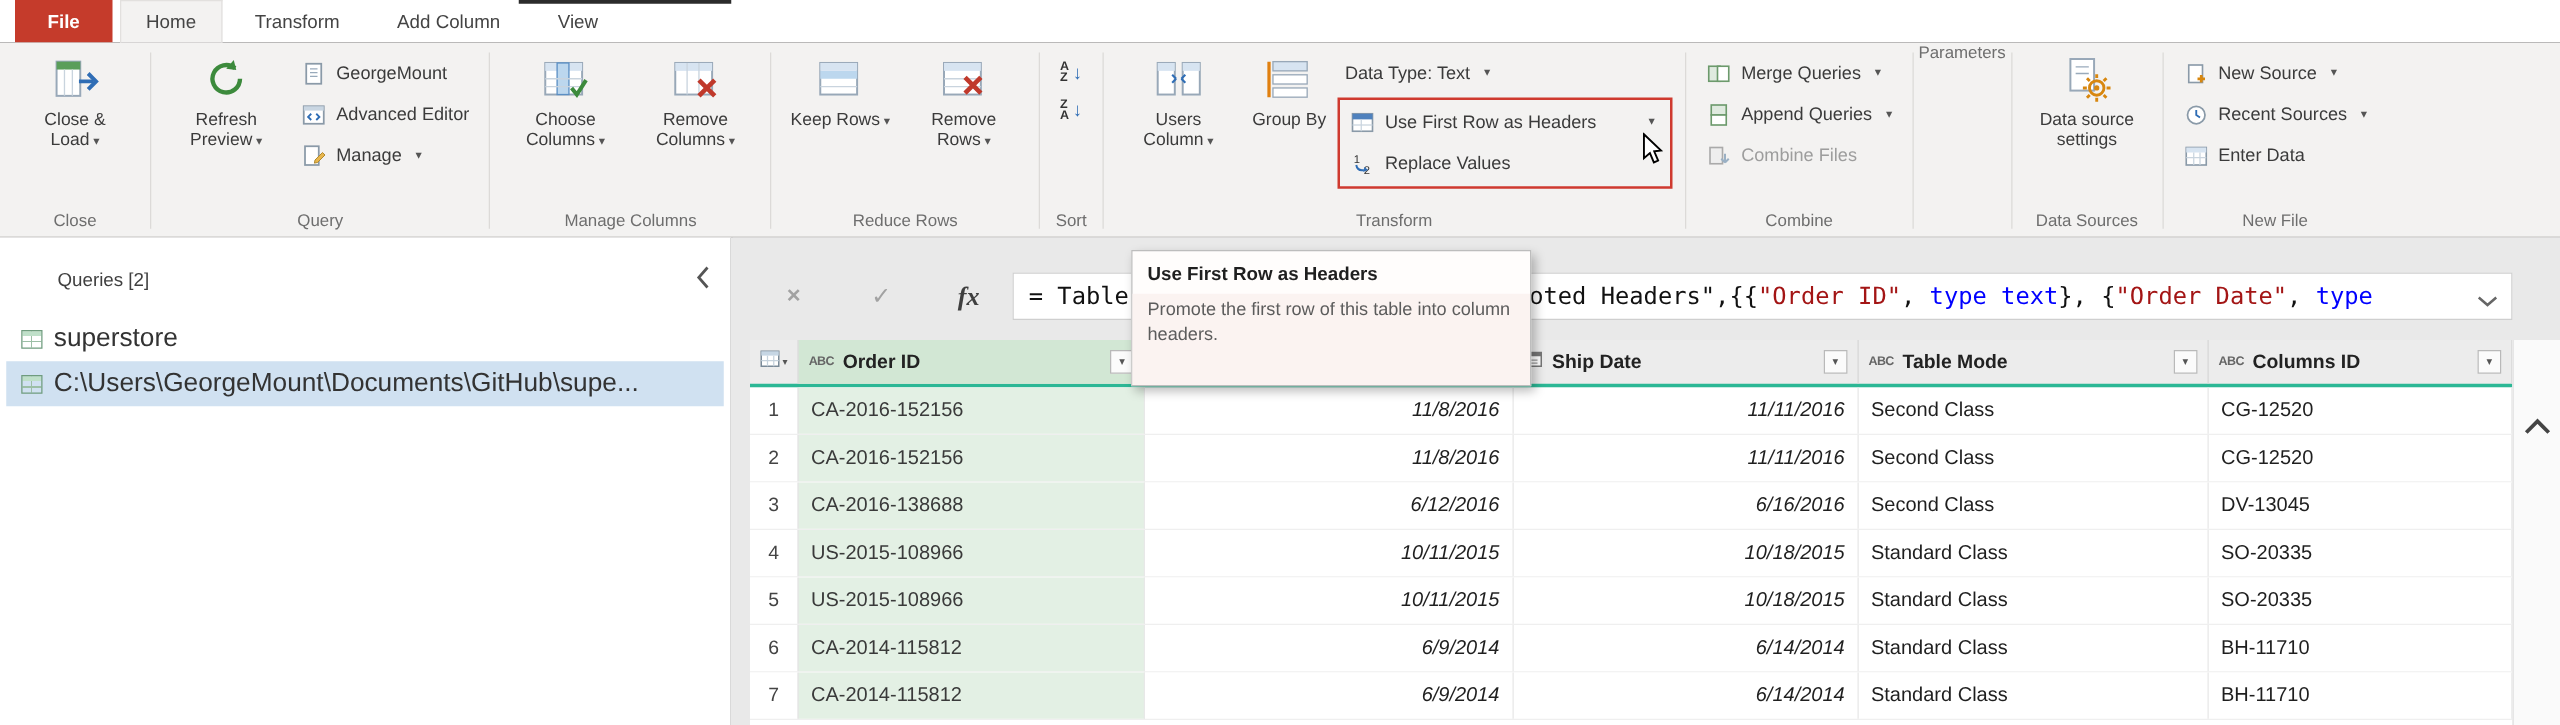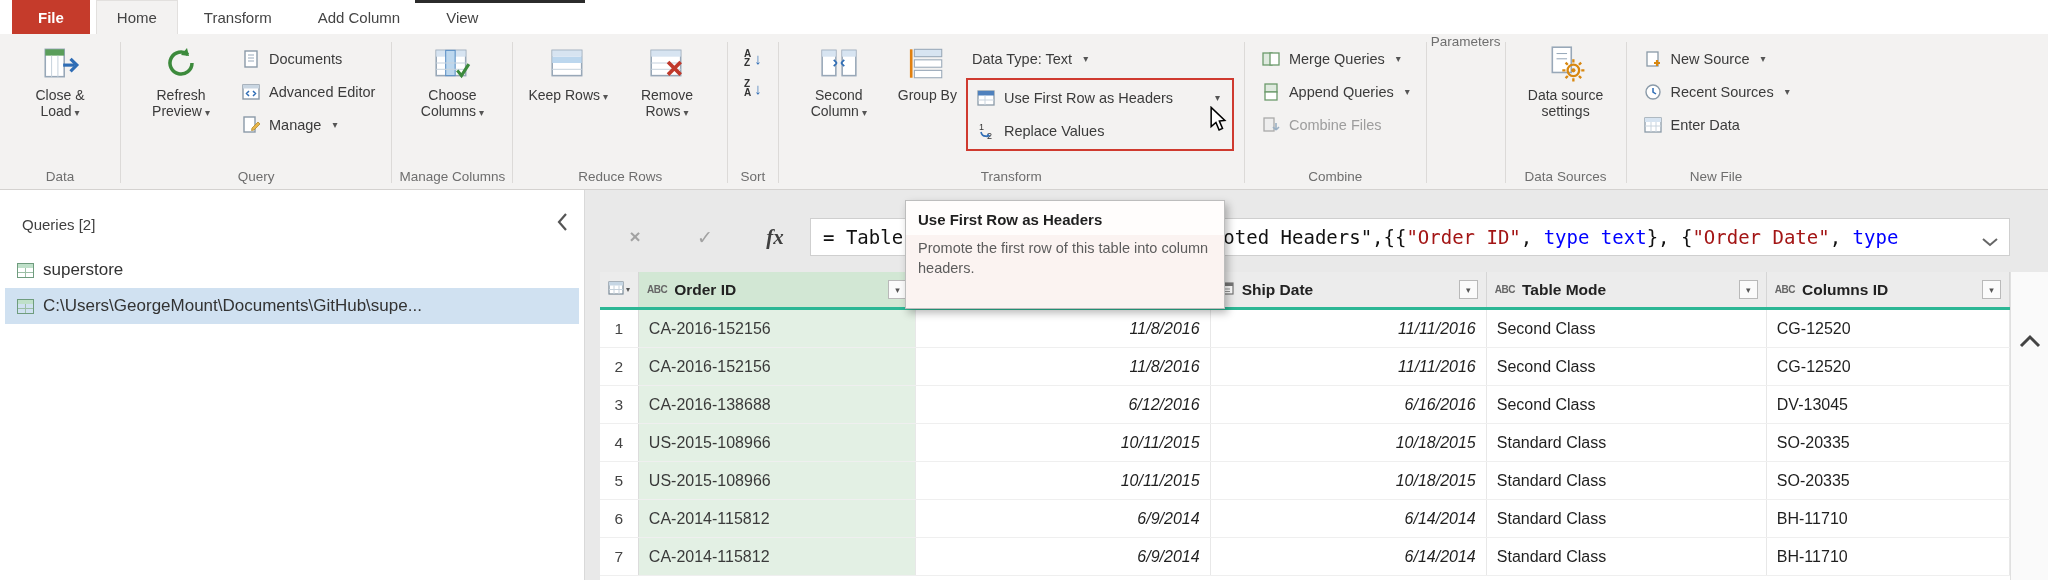--- a/index.html
+++ b/index.html
@@ -34,24 +34,24 @@
   .vstack-letters{display:inline-flex;flex-direction:column;font-size:10px;font-weight:bold;line-height:9px;color:#333;}
   .sarrow{font-size:15px;color:#2f6db5;font-weight:bold;}
   .red-highlight{position:relative;border:2px solid #cf3a2f;margin-top:3px;padding:1px 6px 2px 2px;width:268px;}
   .ufr{justify-content:flex-start;}
   .ufr .dd{margin-left:auto;}
   .cursor{position:absolute;right:4px;top:26px;z-index:50;pointer-events:none;}
 
   
   .main{position:absolute;left:0;top:190px;right:0;bottom:0;background:#e9e9e9;}
   .queries-pane{position:absolute;left:0;top:0;width:585px;bottom:0;background:#fff;border-right:1px solid #d9d9d9;}
-  .qhead{display:flex;justify-content:space-between;align-items:center;padding:22px 16px 10px 22px;}
+  .qhead{display:flex;justify-content:space-between;align-items:center;padding:22px 16px 10px 46px;}
   .qtitle{font-size:15px;color:#3f3f3f;}
   .qlist{padding-top:6px;}
-  .qitem{display:flex;align-items:center;gap:9px;height:36px;margin:0 5px;padding:0 12px;font-size:17px;color:#333;cursor:default;}
+  .qitem{display:flex;align-items:center;gap:9px;height:36px;margin:0 5px;padding:0 12px;font-size:21px;color:#333;cursor:default;}
   .qitem.selected{background:#d0e1f1;}
   .qlabel{white-space:nowrap;overflow:hidden;}
   .qicon{width:17px;height:15px;flex:0 0 auto;border:1px solid #6f9c7e;
          background:linear-gradient(#bfe0c9 0 4px,rgba(0,0,0,0) 4px),
                     linear-gradient(90deg,rgba(0,0,0,0) 0 7px,#9cbfa6 7px 8px,rgba(0,0,0,0) 8px),
                     linear-gradient(rgba(0,0,0,0) 0 8px,#9cbfa6 8px 9px,rgba(0,0,0,0) 9px);}
 
   .content{position:absolute;left:586px;top:0;right:0;bottom:0;background:#e9e9e9;}
 
   
@@ -126,21 +126,21 @@
                 <rect x="5" y="6" width="18" height="6" fill="#5a9e5a"></rect>
                 <line x1="11" y1="12" x2="11" y2="32" stroke="#c9d4de"></line>
                 <line x1="17" y1="12" x2="17" y2="32" stroke="#c9d4de"></line>
                 <path d="M22 21 h11" stroke="#2f6db5" stroke-width="3" fill="none"></path>
                 <path d="M29 15 l6 6 -6 6" fill="none" stroke="#2f6db5" stroke-width="3"></path>
               </svg>
           </span>
           <span class="blabel"><span>Close &amp; Load</span><span class="dd">▾</span></span>
         </div>
       </div>
-      <div class="rlabel">Data</div>
+      <div class="rlabel">Close</div>
     </div>
     <div class="rsep"></div>
 
     <div class="rgroup">
       <div class="rbody">
         <div class="bigbtn">
           <span class="bicon">
             <svg width="36" height="36" viewBox="0 0 36 36">
                 <path d="M29 18a11 11 0 1 1-4-8.5" fill="none" stroke="#3c8a3c" stroke-width="3.5"></path>
                 <path d="M24 3l2 8-8-1z" fill="#3c8a3c"></path>
@@ -151,21 +151,21 @@
         <div class="smallcol">
           <div class="smallbtn">
             <span class="sicon">
               <svg width="20" height="20" viewBox="0 0 20 20">
                   <rect x="4" y="2" width="12" height="16" fill="#fff" stroke="#8a9aa8" stroke-width="1.4"></rect>
                   <line x1="7" y1="6" x2="13" y2="6" stroke="#99aabb"></line>
                   <line x1="7" y1="9" x2="13" y2="9" stroke="#99aabb"></line>
                   <line x1="7" y1="12" x2="13" y2="12" stroke="#99aabb"></line>
                 </svg>
             </span>
-            <span>Documents</span>
+            <span>GeorgeMount</span>
           </div>
           <div class="smallbtn">
             <span class="sicon">
               <svg width="20" height="20" viewBox="0 0 20 20">
                   <rect x="2" y="3" width="16" height="14" fill="#fff" stroke="#8a9aa8" stroke-width="1.4"></rect>
                   <rect x="2" y="3" width="16" height="3.5" fill="#c9d6e2"></rect>
                   <path d="M8 9l-2.5 2.5L8 14M12 9l2.5 2.5L12 14" stroke="#2f6db5" stroke-width="1.5" fill="none"></path>
                 </svg>
             </span>
             <span>Advanced Editor</span>
@@ -194,20 +194,32 @@
                 <rect x="4" y="7" width="28" height="24" fill="#fff" stroke="#98a8b8" stroke-width="1.5"></rect>
                 <rect x="4" y="7" width="28" height="6" fill="#d7e4f1"></rect>
                 <rect x="13" y="7" width="9" height="24" fill="#bcd7ee" stroke="#5b8fc4"></rect>
                 <line x1="4" y1="19" x2="32" y2="19" stroke="#c9d4de"></line>
                 <line x1="4" y1="25" x2="32" y2="25" stroke="#c9d4de"></line>
                 <path d="M24 26l4 5 7-11" stroke="#3c8a3c" stroke-width="3" fill="none"></path>
               </svg>
           </span>
           <span class="blabel"><span>Choose Columns</span><span class="dd">▾</span></span>
         </div>
+        <div class="bigbtn">
+          <span class="bicon">
+            <svg width="40" height="40" viewBox="0 0 38 38">
+                <rect x="4" y="7" width="28" height="24" fill="#fff" stroke="#98a8b8" stroke-width="1.5"></rect>
+                <rect x="4" y="7" width="28" height="6" fill="#d7e4f1"></rect>
+                <line x1="13" y1="7" x2="13" y2="31" stroke="#c9d4de"></line>
+                <line x1="22" y1="7" x2="22" y2="31" stroke="#c9d4de"></line>
+                <path d="M22 20l12 12M34 20L22 32" stroke="#c0392b" stroke-width="3.5"></path>
+              </svg>
+          </span>
+          <span class="blabel"><span>Remove Columns</span><span class="dd">▾</span></span>
+        </div>
       </div>
       <div class="rlabel">Manage Columns</div>
     </div>
     <div class="rsep"></div>
 
     <div class="rgroup">
       <div class="rbody">
         <div class="bigbtn">
           <span class="bicon">
             <svg width="40" height="40" viewBox="0 0 38 38">
@@ -264,21 +276,21 @@
         <div class="bigbtn">
           <span class="bicon">
             <svg width="40" height="40" viewBox="0 0 38 38">
                 <rect x="3" y="7" width="13" height="24" fill="#fff" stroke="#98a8b8" stroke-width="1.5"></rect>
                 <rect x="3" y="7" width="13" height="6" fill="#d7e4f1"></rect>
                 <rect x="22" y="7" width="13" height="24" fill="#fff" stroke="#98a8b8" stroke-width="1.5"></rect>
                 <rect x="22" y="7" width="13" height="6" fill="#d7e4f1"></rect>
                 <path d="M17 19l-3-3m3 3l-3 3M21 19l3-3m-3 3l3 3" stroke="#2f6db5" stroke-width="1.6" fill="none"></path>
               </svg>
           </span>
-          <span class="blabel"><span>Second Column</span><span class="dd">▾</span></span>
+          <span class="blabel"><span>Users Column</span><span class="dd">▾</span></span>
         </div>
         <div class="bigbtn">
           <span class="bicon">
             <svg width="40" height="40" viewBox="0 0 38 38">
                 <rect x="7" y="6" width="26" height="7" fill="#d7e4f1" stroke="#98a8b8"></rect>
                 <rect x="7" y="16" width="26" height="7" fill="#fff" stroke="#98a8b8"></rect>
                 <rect x="7" y="26" width="26" height="7" fill="#fff" stroke="#98a8b8"></rect>
                 <path d="M4 6v27" stroke="#e08010" stroke-width="2.5"></path>
               </svg>
           </span>

